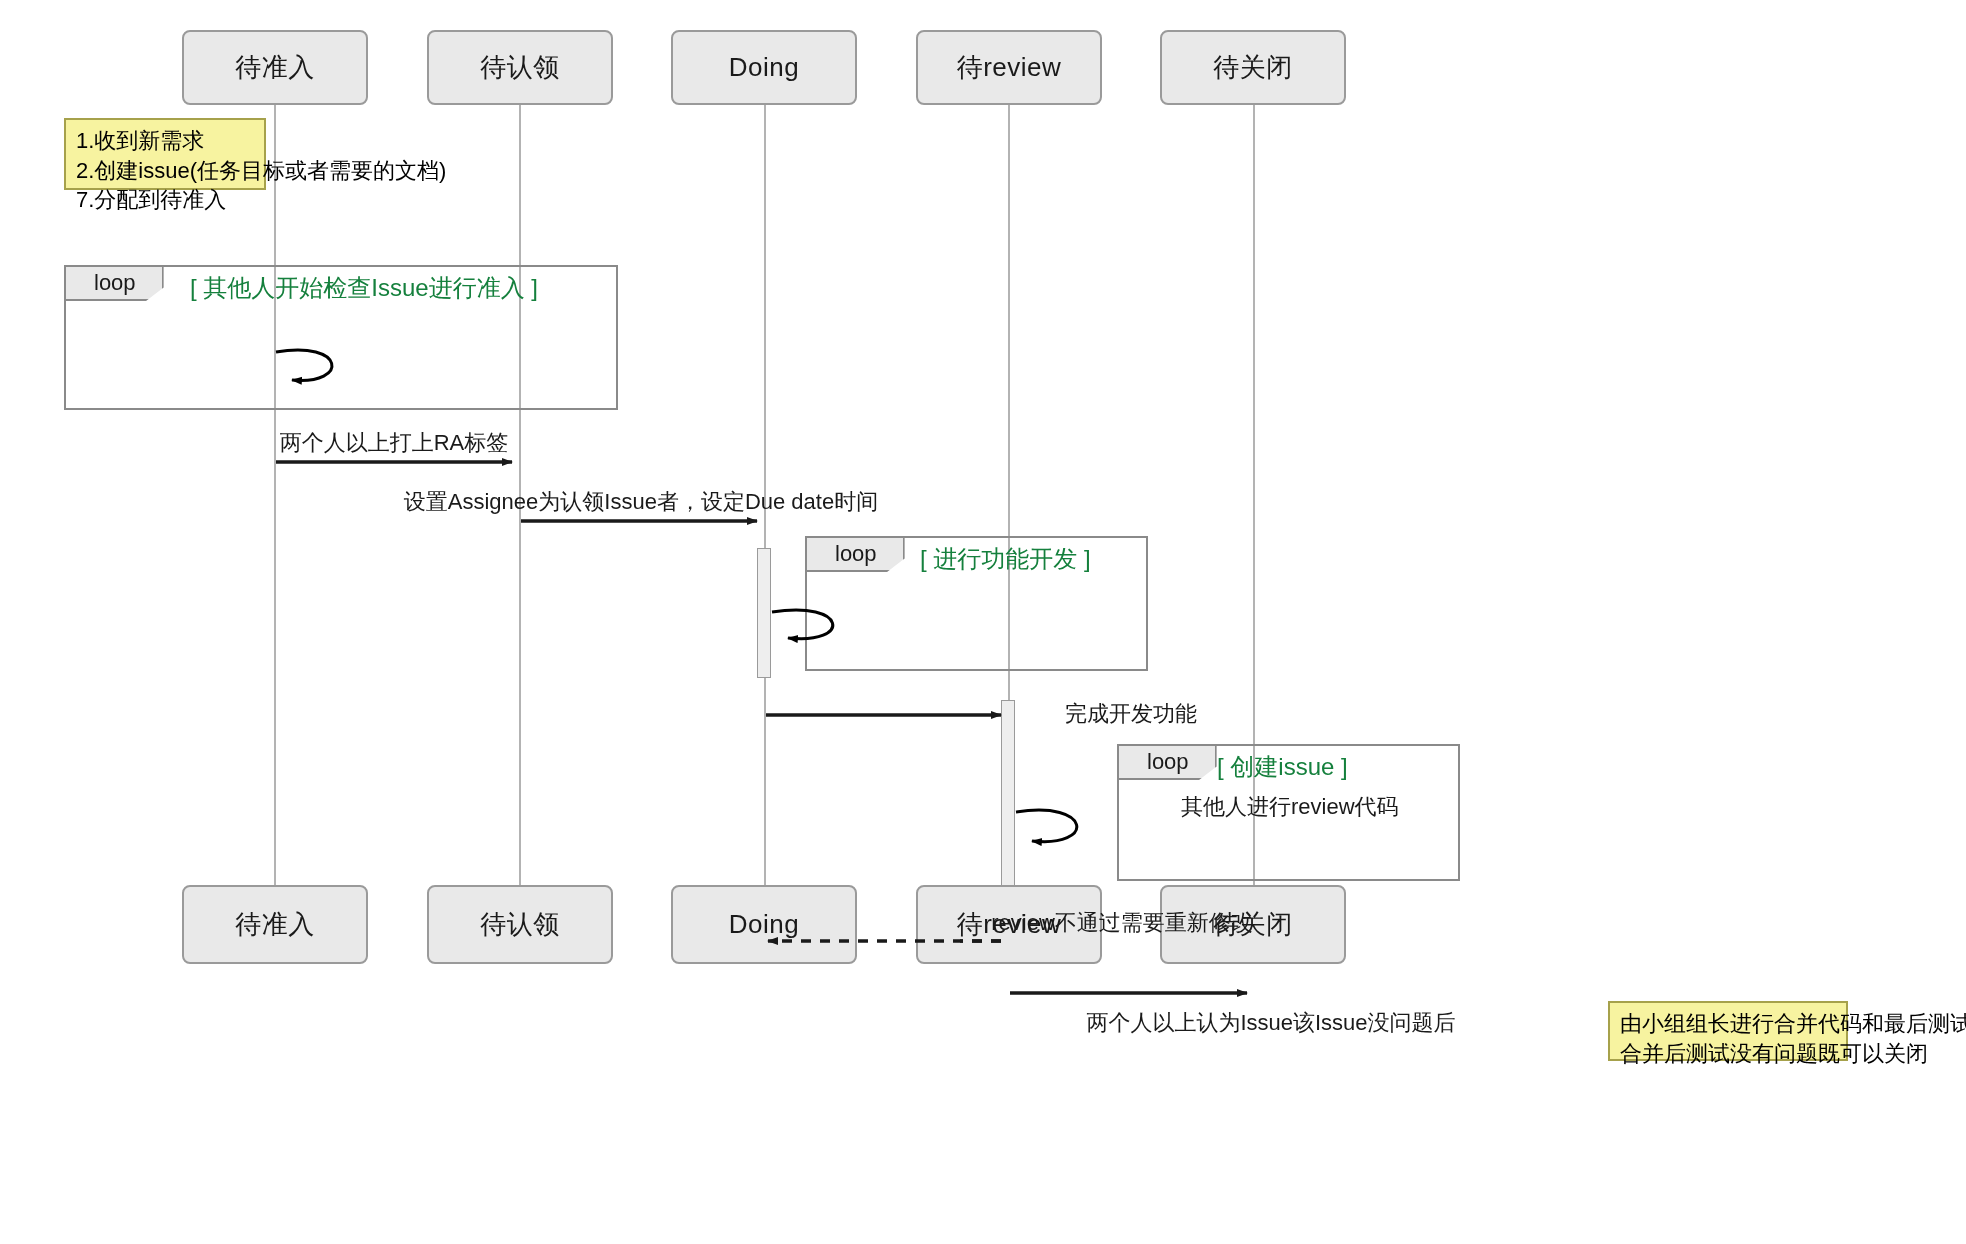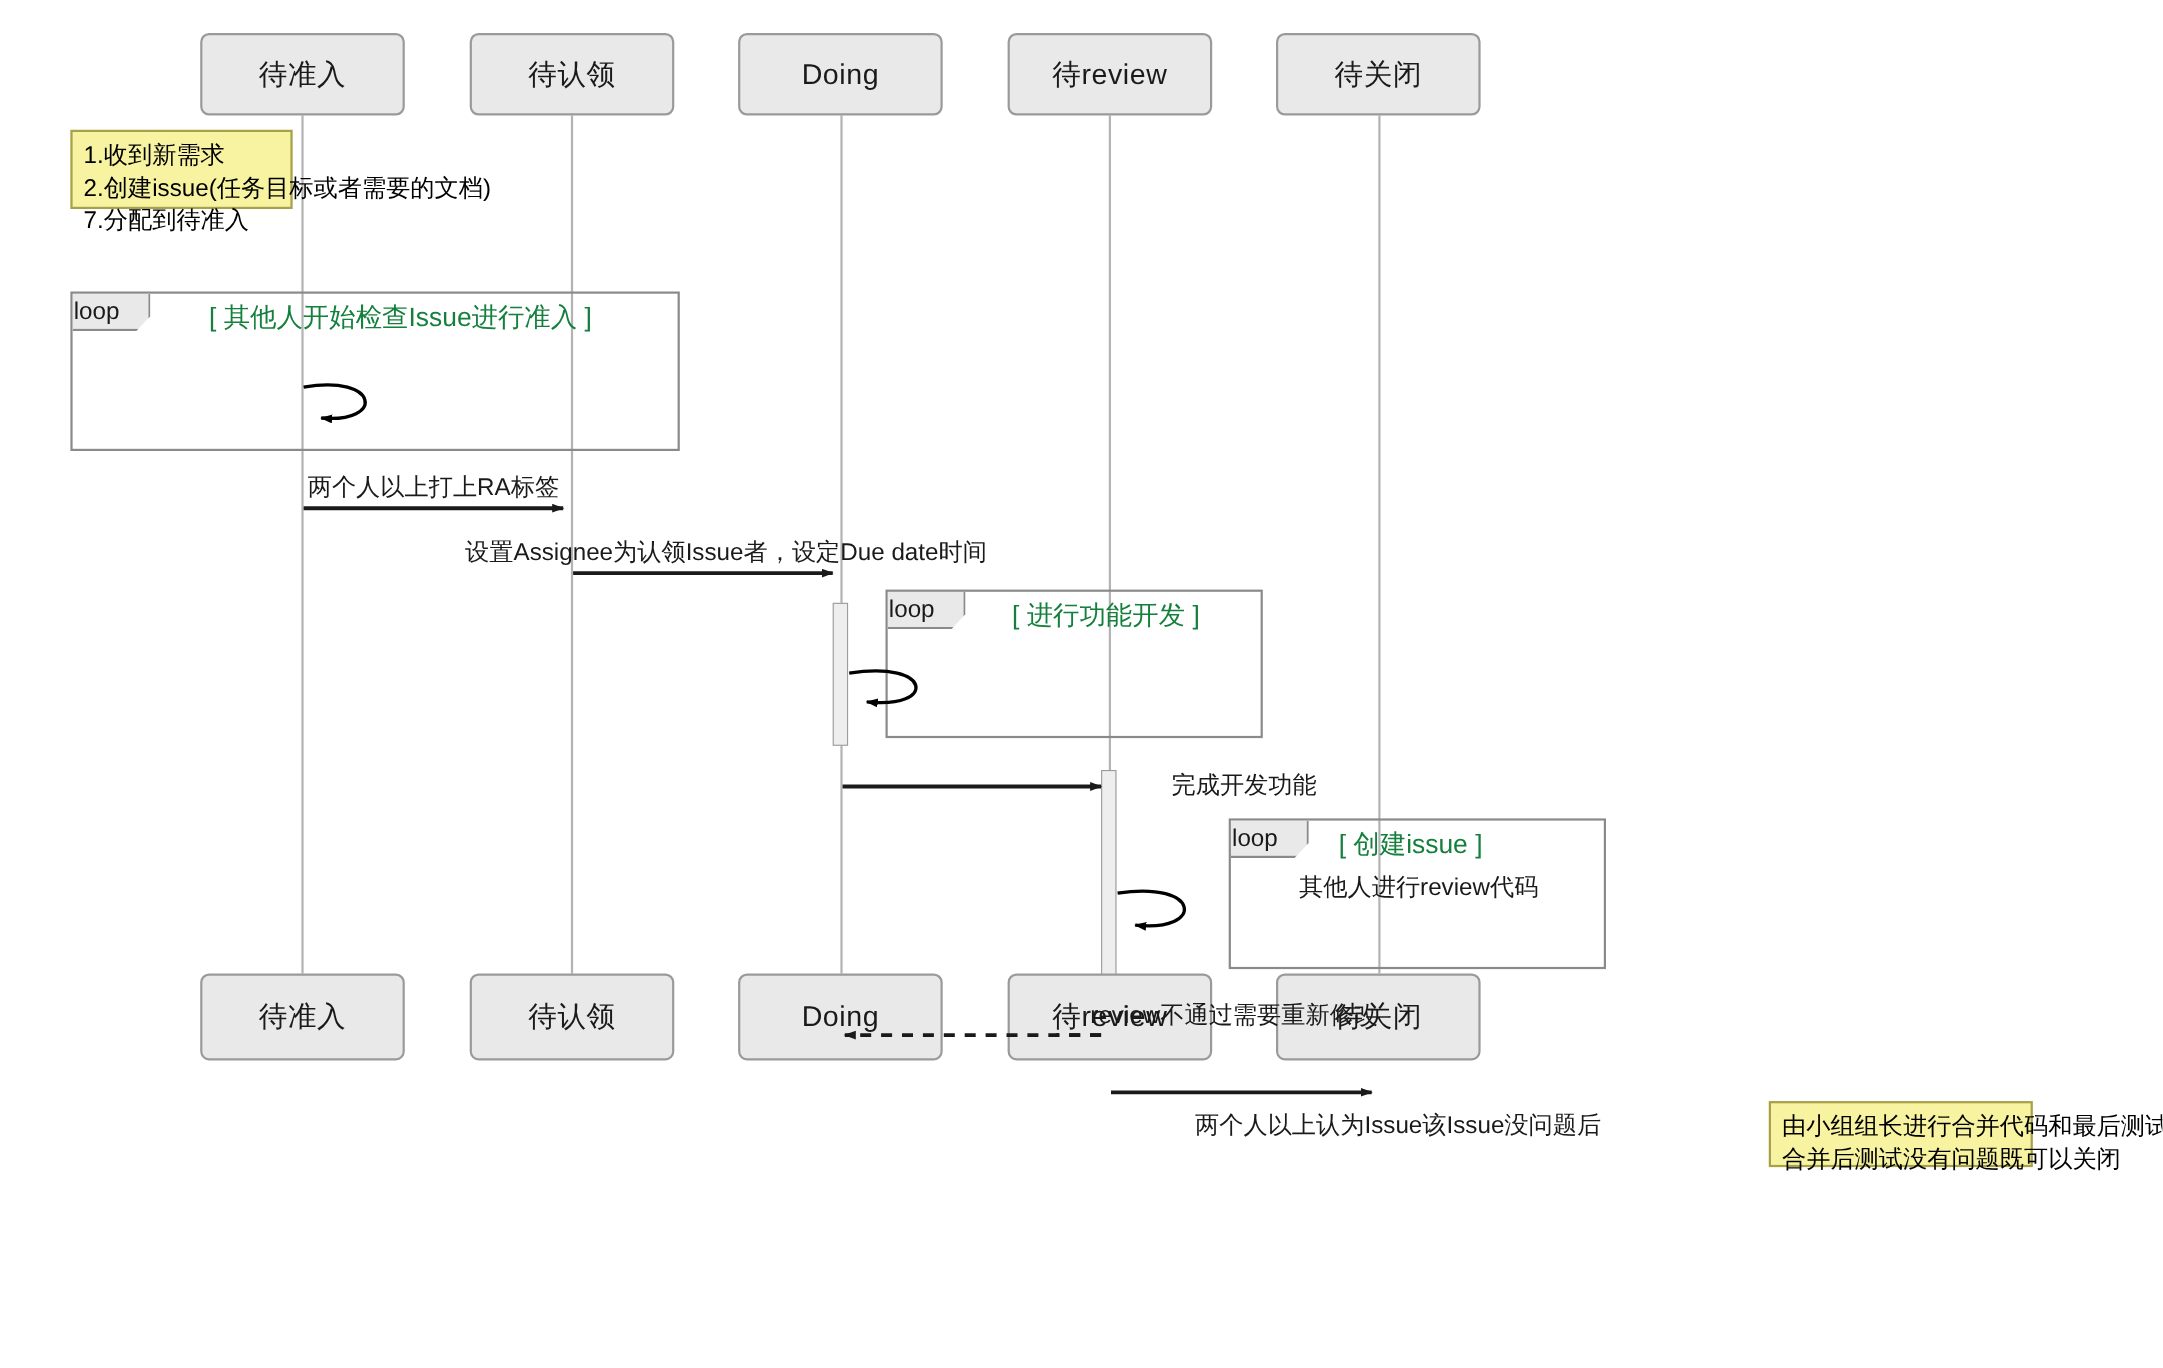--- a/index.html
+++ b/index.html
@@ -72,21 +72,21 @@
     border: 2px solid #8a8a8a;
     background: transparent;
   }
   .fragment-label {
     position: absolute;
     left: 0;
     top: 0;
     background: #e9e9e9;
     border-right: 2px solid #8a8a8a;
     border-bottom: 2px solid #8a8a8a;
-    padding: 3px 26px 3px 1px;
+    padding: 3px 26px 3px 28px;
     font-size: 22px;
     color: #1a1a1a;
     clip-path: polygon(0 0, 100% 0, 100% 60%, 82% 100%, 0 100%);
   }
   .fragment-cond {
     position: absolute;
     font-size: 24px;
     color: #15803d;
     white-space: nowrap;
   }
@@ -166,21 +166,21 @@
     <span class="nline">7.分配到待准入</span>
   </div>
 
   <div class="fragment" style="left:64px; top:265px; width:554px; height:145px;">
     <div class="fragment-label">loop</div>
   </div>
   <div class="fragment-cond" style="left:190px; top:272px;">[ 其他人开始检查Issue进行准入 ]</div>
 
   <div class="msg-label" style="left:394px; top:428px; transform:translateX(-50%);">两个人以上打上RA标签</div>
 
-  <div class="msg-label" style="left:660px; top:487px; transform:translateX(-50%);">设置Assignee为认领Issue者，设定Due date时间</div>
+  <div class="msg-label" style="left:641px; top:487px; transform:translateX(-50%);">设置Assignee为认领Issue者，设定Due date时间</div>
 
   <div class="fragment" style="left:805px; top:536px; width:343px; height:135px;">
     <div class="fragment-label">loop</div>
   </div>
   <div class="fragment-cond" style="left:920px; top:543px;">[ 进行功能开发 ]</div>
 
   <div class="msg-label" style="left:1131px; top:699px; transform:translateX(-50%);">完成开发功能</div>
 
   <div class="fragment" style="left:1117px; top:744px; width:343px; height:137px;">
     <div class="fragment-label">loop</div>

